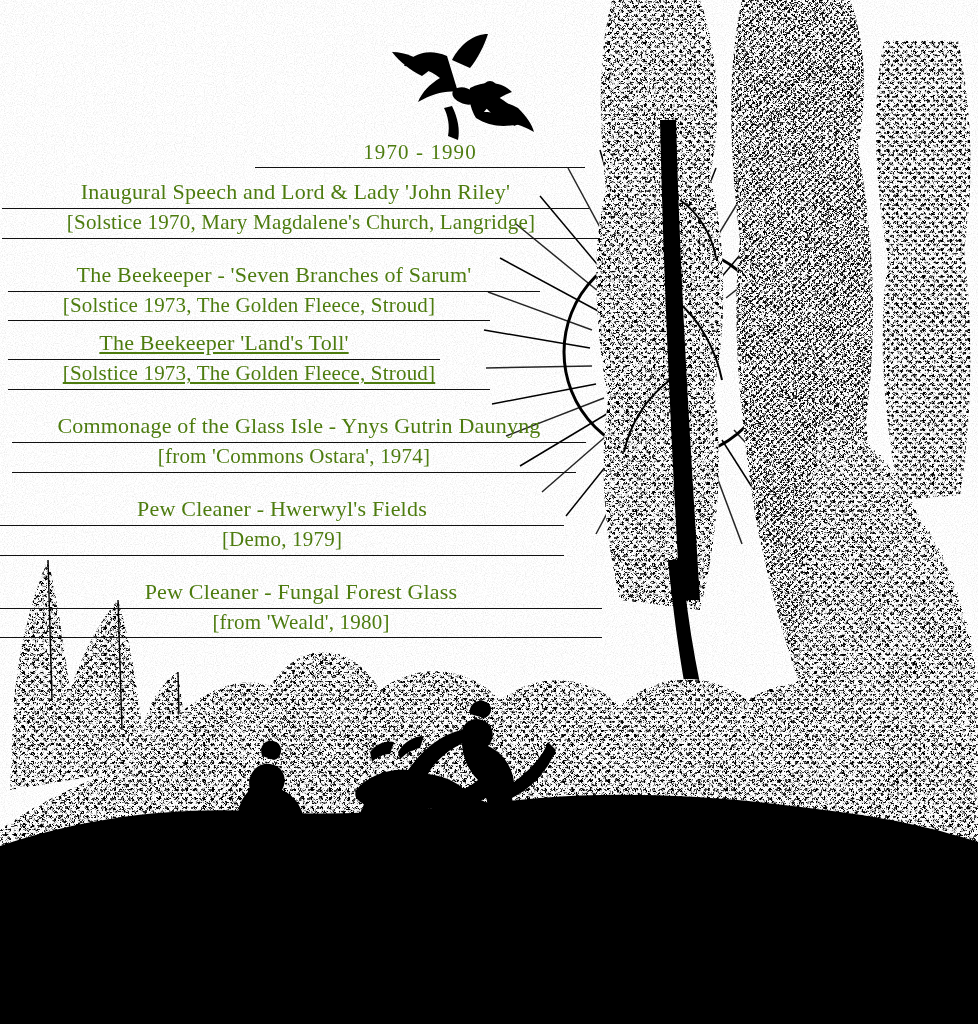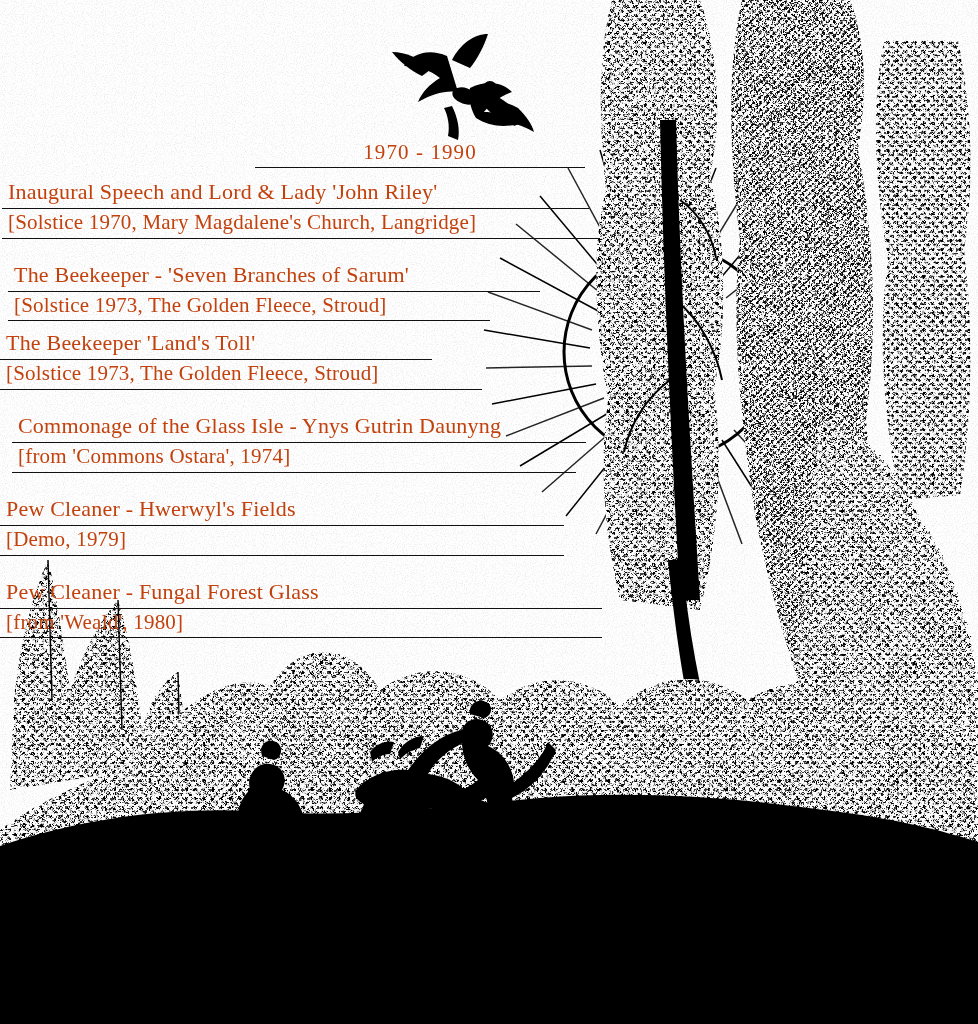--- a/index.html
+++ b/index.html
@@ -9,21 +9,21 @@
   }
   body {
     font-family: "Liberation Serif", serif;
   }
   #page {
     position: relative;
     width: 978px;
     height: 1024px;
     overflow: hidden;
     background: #ffffff;
-    color: #c2410c;
+    color: #4d7c0f;
   }
 
   
   .art {
     position: absolute;
     inset: 0;
     pointer-events: none;
   }
   .art svg { display: block; width: 978px; height: 1024px; }
 
@@ -40,37 +40,37 @@
     display: block;
     font-size: 21.5px;
     letter-spacing: 0.2px;
     line-height: 1.18;
     padding: 1px 6px 3px 6px;
     white-space: nowrap;
   }
   .title { font-size: 22px; }
   .sub   { font-size: 21px; }
   .ruled { border-bottom: 1px solid #111; }
-  .c  { text-align: left; }
+  .c  { text-align: center; }
 
   .year {
     display: block;
     text-align: center;
     font-size: 21px;
     letter-spacing: 1.1px;
     padding-bottom: 2px;
     margin: 0 0 10px 0;
     width: 330px;
     margin-left: 255px;
     border-bottom: 1px solid #111;
   }
 
   .e1 { margin-left: 2px; }
   .e2 { margin-left: 8px; }
-  .e3 { margin-left: 0px; }
+  .e3 { margin-left: 8px; text-decoration: underline; }
   .e4 { margin-left: 12px; }
   .e5 { margin-left: 0px; }
   .e6 { margin-left: 0px; }
 
   .w1 { width: 575px; }
   .w2 { width: 586px; }
   .w3 { width: 520px; }
   .w4 { width: 470px; }
   .w5 { width: 420px; }
   .w6 { width: 562px; }

